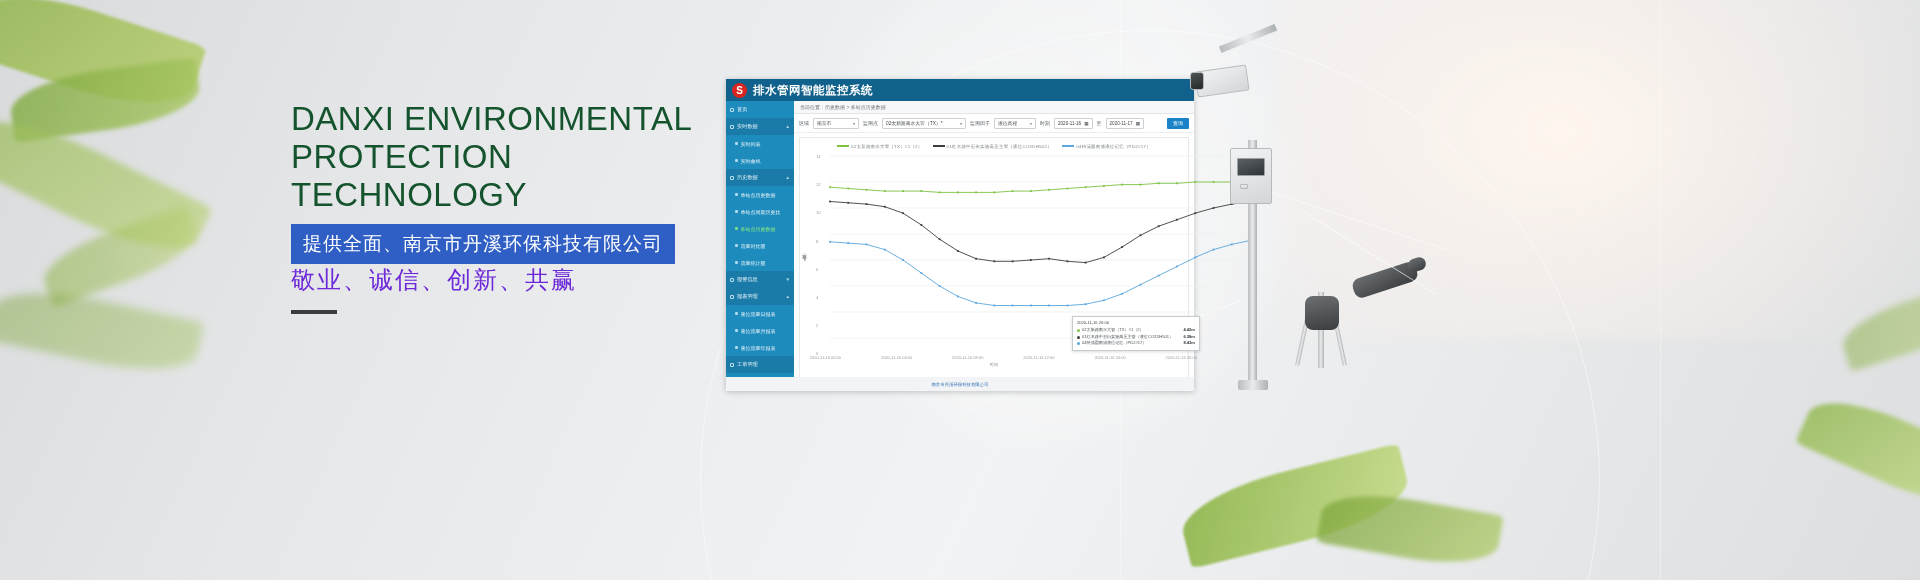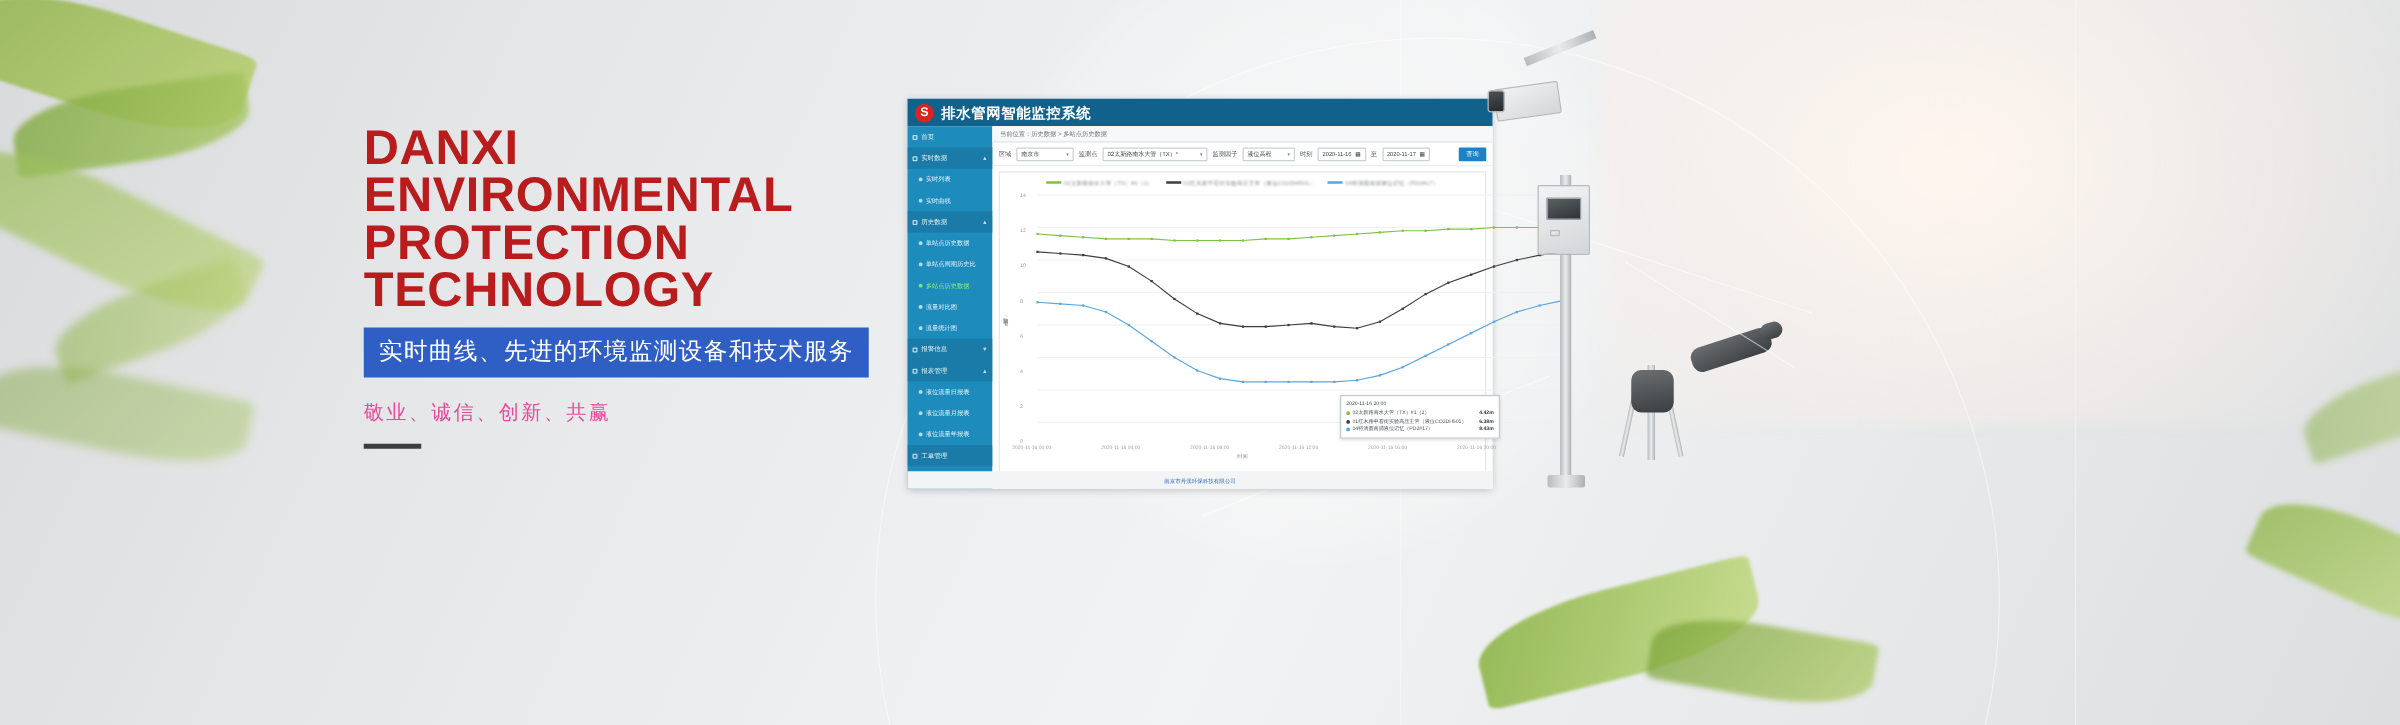--- a/index.html
+++ b/index.html
@@ -47,37 +47,37 @@
   .leafG { left: 1320px; top: 500px; width: 180px; height: 58px; transform: rotate(10deg);
     background: linear-gradient(120deg, #7aa338, #b2cd6b); opacity: .75; filter: blur(2px); }
   .leafH { left: 1800px; top: 420px; width: 190px; height: 64px; transform: rotate(24deg);
     background: linear-gradient(120deg, #8fb64c, #c9de8d); opacity: .8; filter: blur(2px); }
   .leafI { left: 1840px; top: 300px; width: 150px; height: 50px; transform: rotate(-18deg);
     background: linear-gradient(120deg, #84ab42, #b8d273); opacity: .5; filter: blur(3px); }
 
   
   .copy { position: absolute; left: 291px; top: 100px; width: 430px; }
   .eng-head {
-    font-size: 39px; line-height: 38px; letter-spacing: .5px;
-    color: #b91c1c; font-weight: 700; white-space: pre-line;
+    font-size: 33px; line-height: 38px; letter-spacing: .5px;
+    color: #14532d; font-weight: 400; white-space: pre-line;
   }
   .cn-head {
     margin-top: 6px; font-size: 56px; line-height: 64px; font-weight: 700;
     color: #2c2c2c; letter-spacing: 2px;
   }
   .ribbon {
     margin-top: 10px; display: inline-block; background: #2f5fc4;
     color: #fff; font-size: 19px; line-height: 19px; padding: 10px 12px 11px 12px;
     letter-spacing: 1px; white-space: nowrap;
   }
   .eng-para {
     margin-top: 12px; font-size: 11.5px; line-height: 15px; color: #9a9da0;
     width: 390px;
   }
-  .motto { margin-top: 18px; font-size: 16px; color: #ec4899; letter-spacing: 2px; }
+  .motto { font-size: 24px; color: #6d28d9; letter-spacing: 2px; }
   .rule { margin-top: 14px; width: 46px; height: 4px; background: #3d3d3d; }
 
   
   .app {
     position: absolute; left: 726px; top: 79px; width: 468px; height: 312px;
     background: #f3f4f6; box-shadow: 0 1px 6px rgba(0,0,0,.22);
   }
   .app-title {
     height: 22px; background: #10628c; display: flex; align-items: center;
     padding-left: 6px; gap: 6px;
@@ -205,21 +205,21 @@
   <div class="leaf leafE"></div>
   <div class="leaf leafF"></div>
   <div class="leaf leafG"></div>
   <div class="leaf leafH"></div>
   <div class="leaf leafI"></div>
 </div>
 
 <div class="copy">
   <div class="eng-head">DANXI ENVIRONMENTAL
 PROTECTION TECHNOLOGY</div>
-  <div class="ribbon">实时曲线、先进的环境监测设备和技术服务</div>
+  <div class="ribbon">提供全面、南京市丹溪环保科技有限公司</div>
   <div class="motto">敬业、诚信、创新、共赢</div>
   <div class="rule"></div>
 </div>
 
 <div class="app">
   <div class="app-title">
     <div class="logo-badge">
       <span>S</span>
     </div>
     <div class="app-title-text">排水管网智能监控系统</div>

